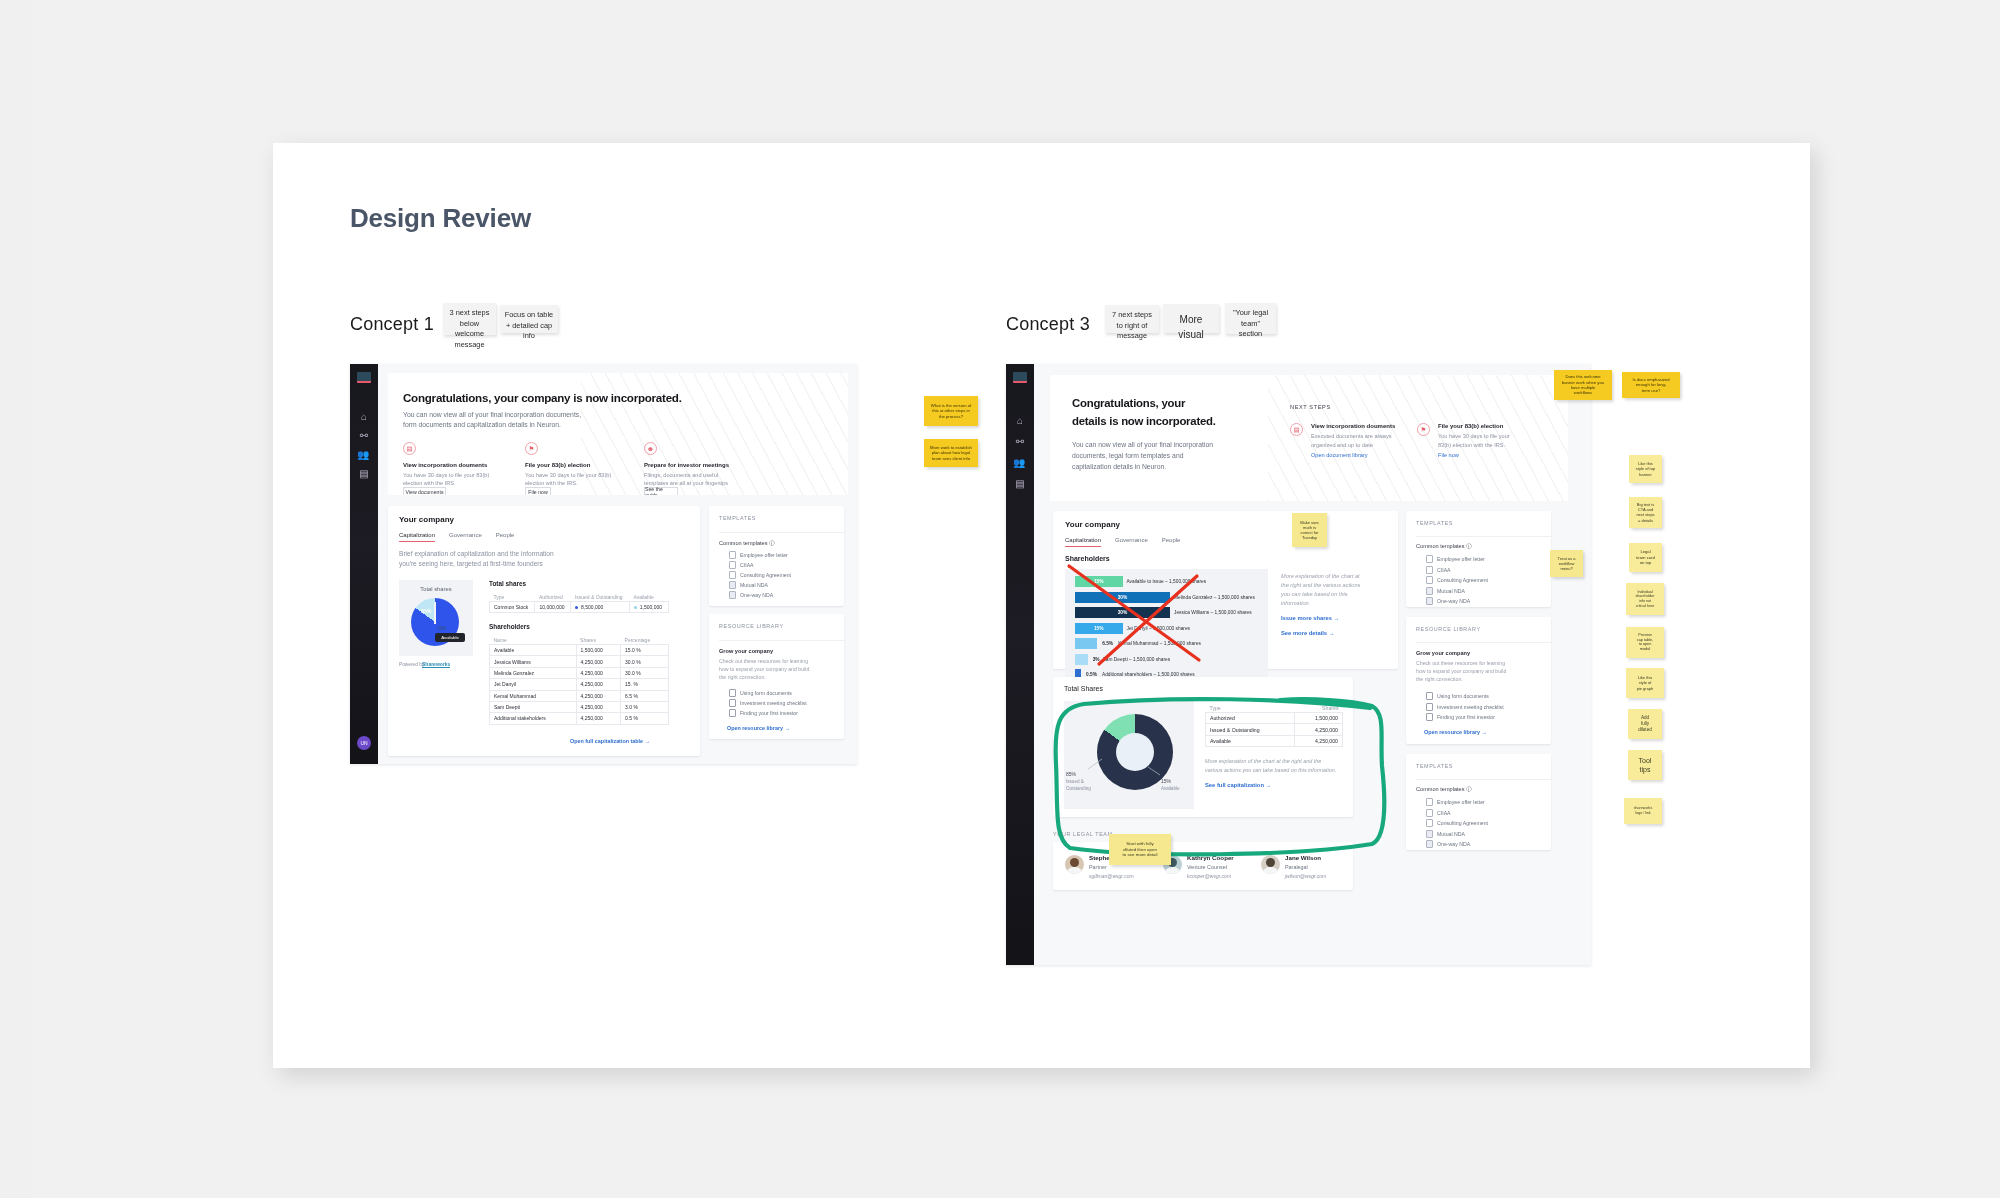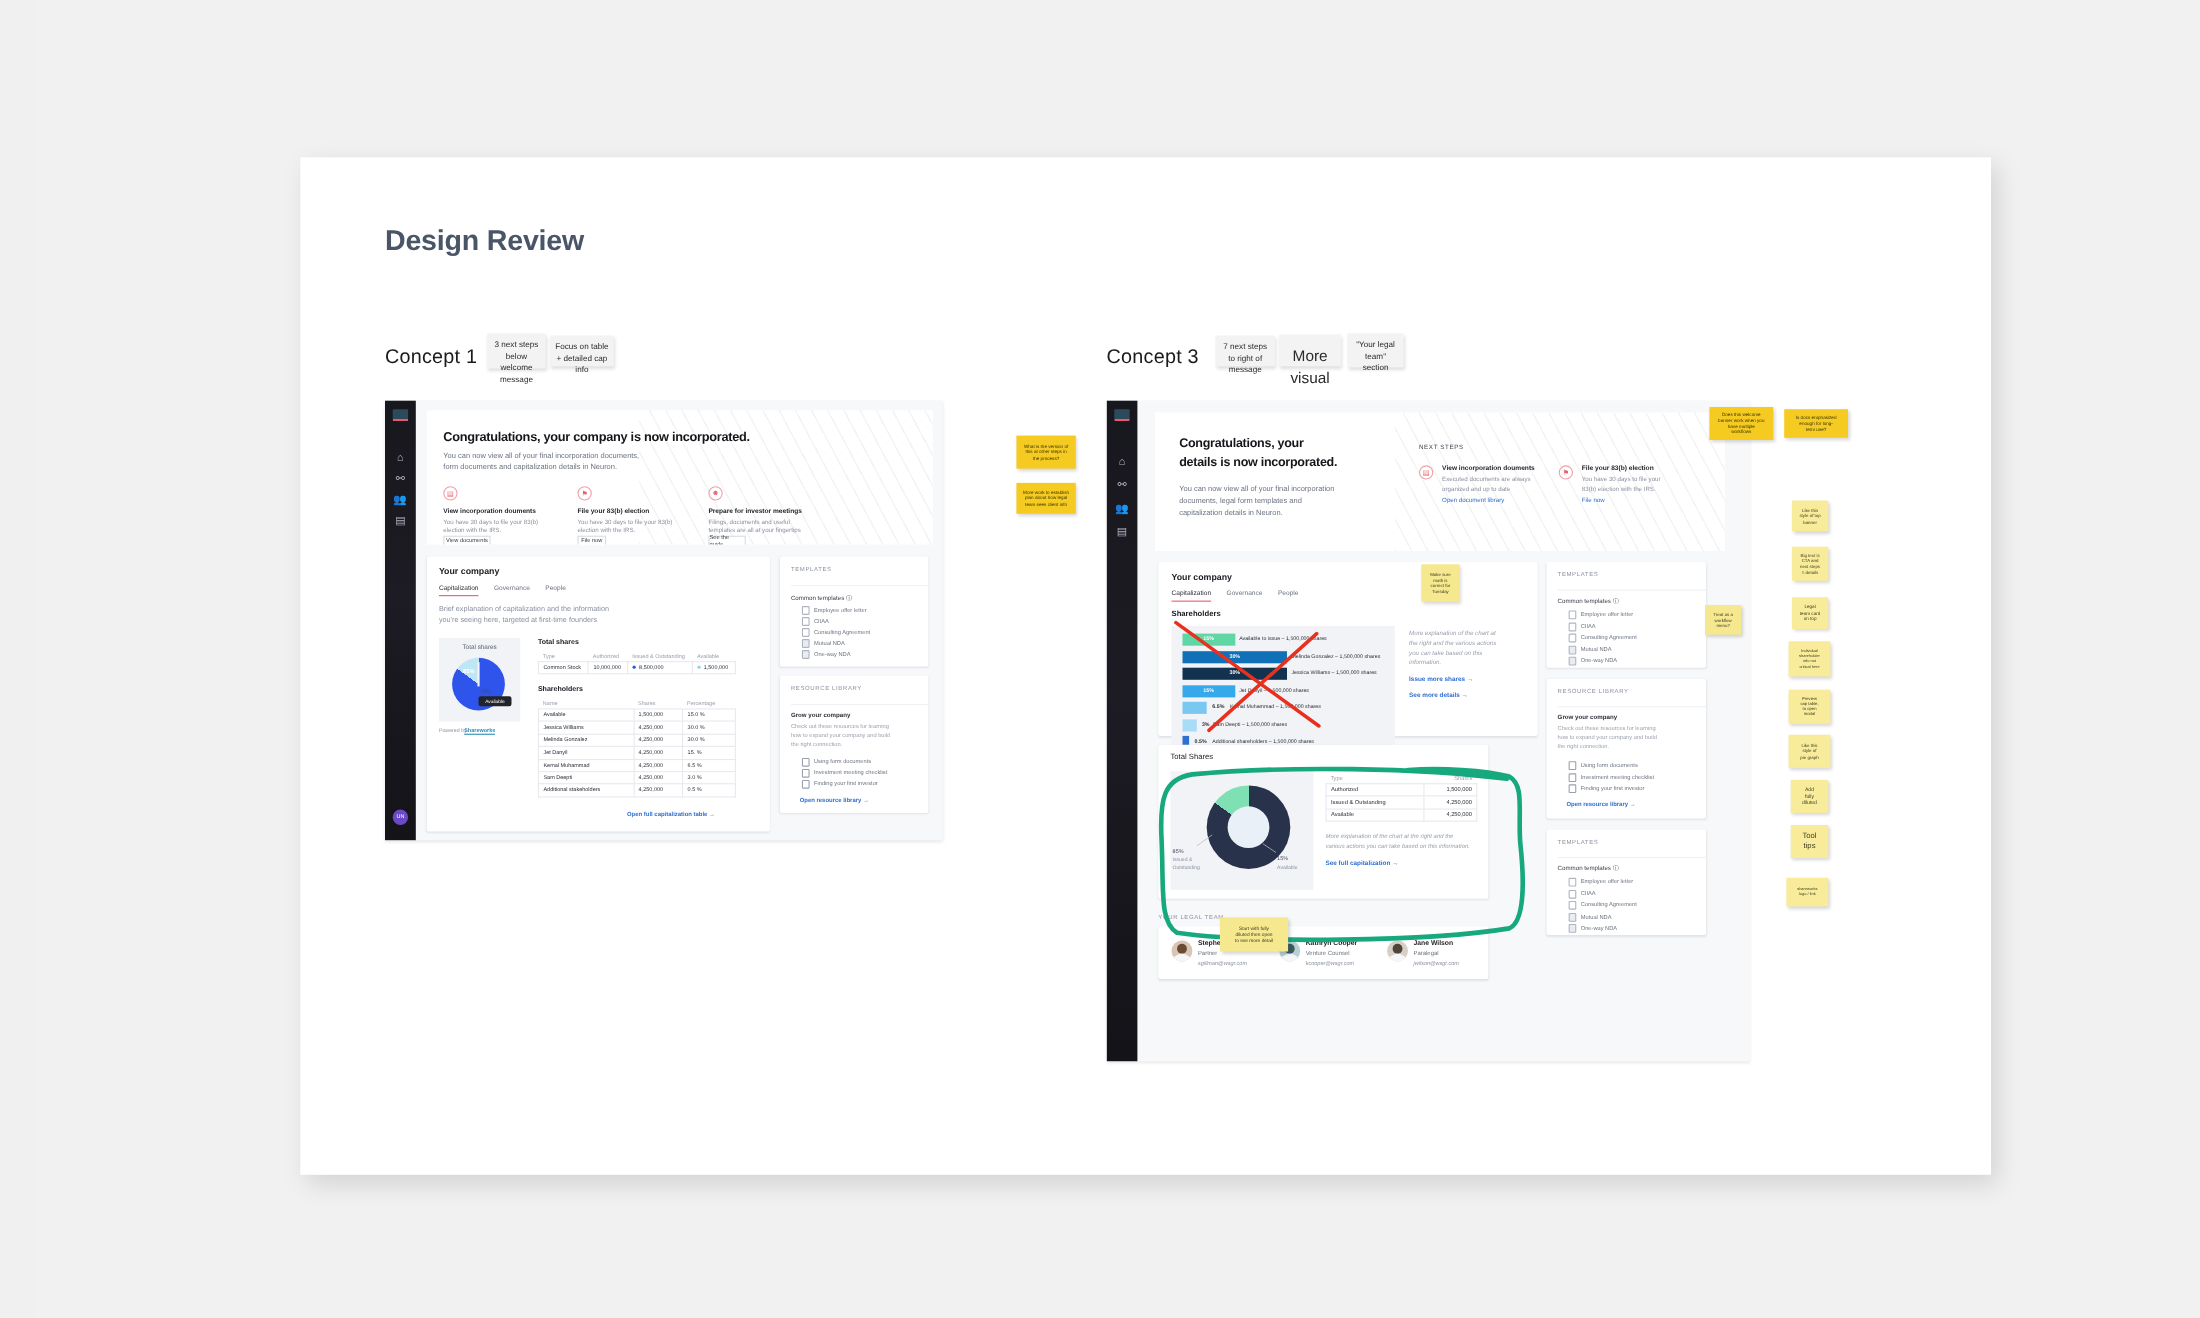--- a/index.html
+++ b/index.html
@@ -24,21 +24,21 @@
     letter-spacing: -0.2px;
   }
 
   
   .concept-label { position: absolute; font-size: 18px; color: #1b1b1b; letter-spacing: 0.2px; }
   .tagchip {
     position: absolute; background:#f3f3f3; color:#2a2a2a;
     font-size: 7.4px; line-height: 1.45; text-align:center;
     padding: 5px 4px; box-shadow: 1px 2px 3px rgba(0,0,0,0.13);
   }
-  .tagchip.big { font-size: 14px; font-weight: 500; padding-top:9px; }
+  .tagchip.big { font-size: 10px; font-weight: 500; padding-top:9px; }
 
   
   .mock { position: absolute; background:#f7f8fa; overflow:hidden;
           box-shadow: 0 1px 3px rgba(0,0,0,0.10); }
   .railbar { position:absolute; left:0; top:0; bottom:0; width:28px;
              background: linear-gradient(180deg,#17181d 0%,#1d1b23 45%,#131318 100%); }
   .rail-logo { position:absolute; left:7px; top:8px; width:14px; height:11px;
                background:#2c4a5a; border-bottom:2px solid #e8596b; border-radius:1px; }
   .rail-ico { position:absolute; left:8px; width:12px; height:12px; color:#b9b3c6; font-size:10px;
               display:flex; align-items:center; justify-content:center; }

